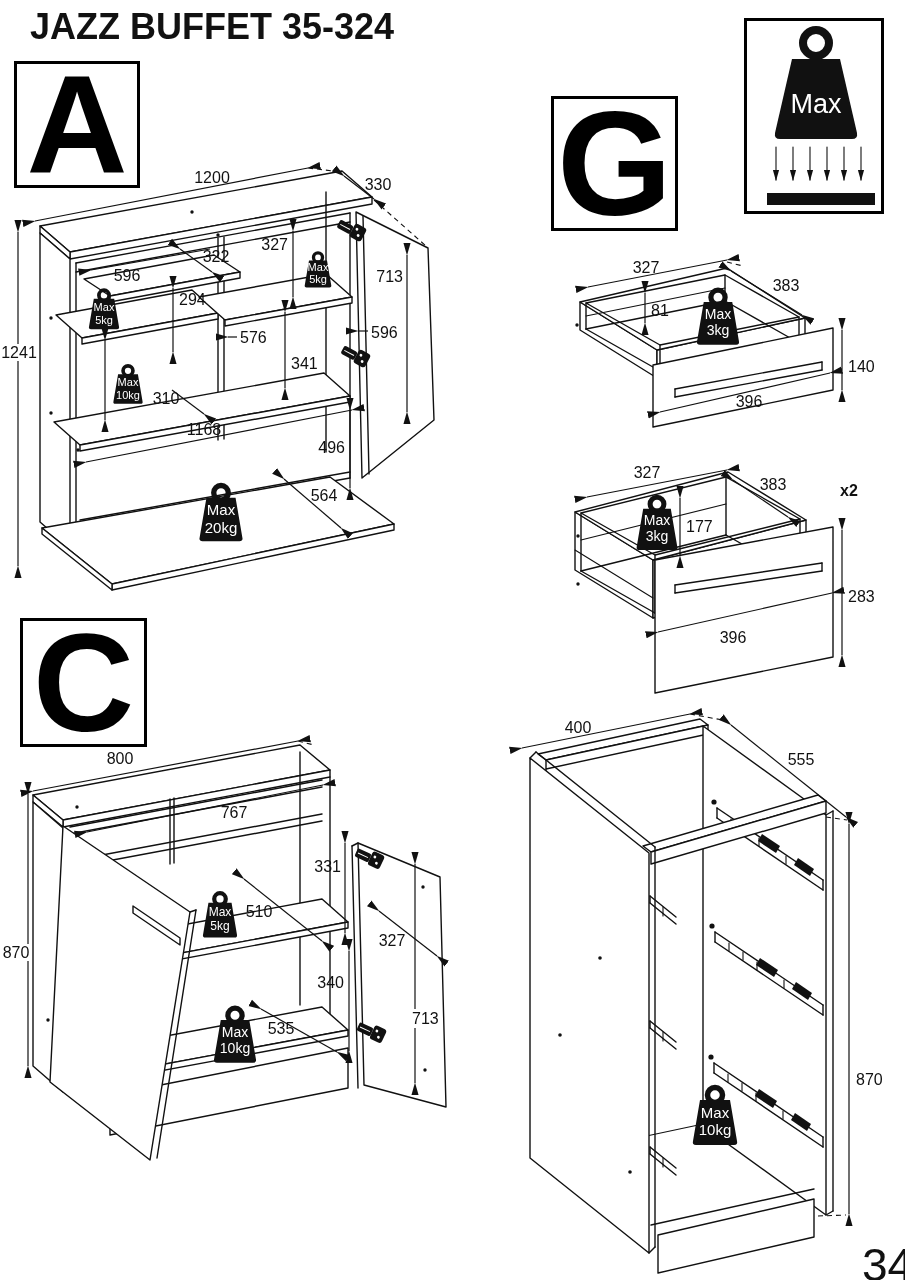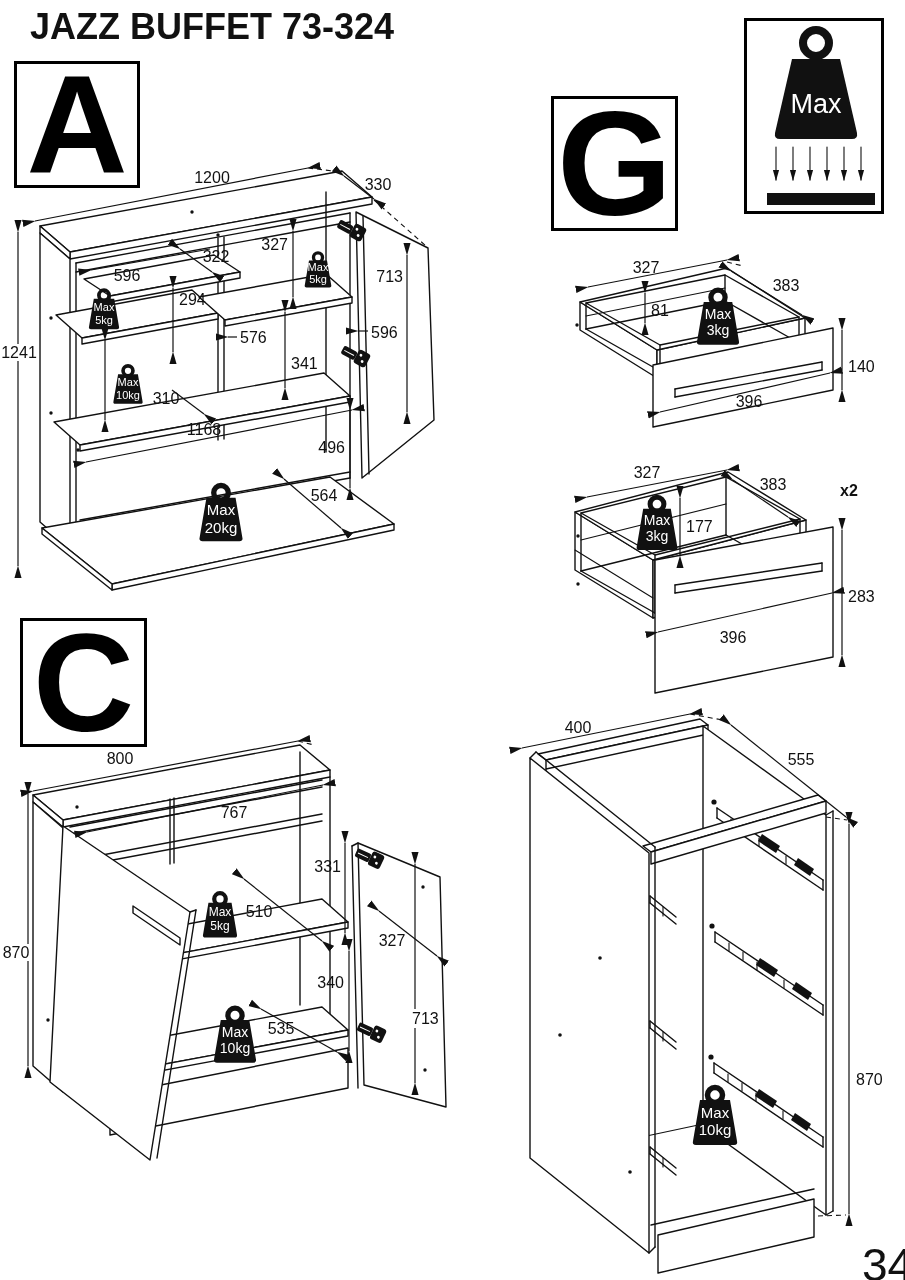--- a/index.html
+++ b/index.html
@@ -24,21 +24,21 @@
   .den{text-anchor:end;}
   .w{fill:#fff;text-anchor:middle;font-weight:normal;}
   .dot{fill:#111;}
   .blob{fill:#111;}
 </style>
 </head>
 <body>
 
 <div class="page">
 
-  <div class="title">JAZZ BUFFET 73-324</div>
+  <div class="title">JAZZ BUFFET 35-324</div>
 
   <div class="letterbox" style="left:14px;top:61px;width:126px;height:127px;">
     <span style="font-size:140px;">A</span>
   </div>
 
   <div class="letterbox" style="left:551px;top:96px;width:127px;height:135px;">
     <span style="font-size:148px;">G</span>
   </div>
 
   <div class="letterbox" style="left:20px;top:618px;width:127px;height:129px;">

